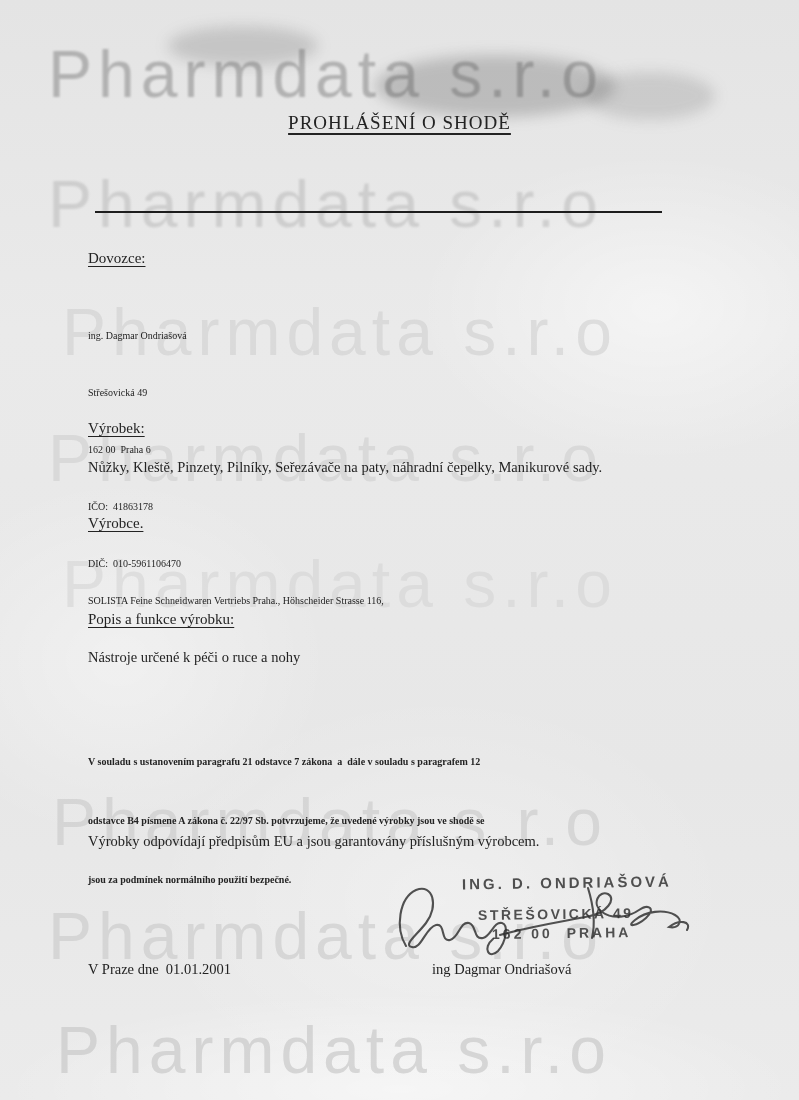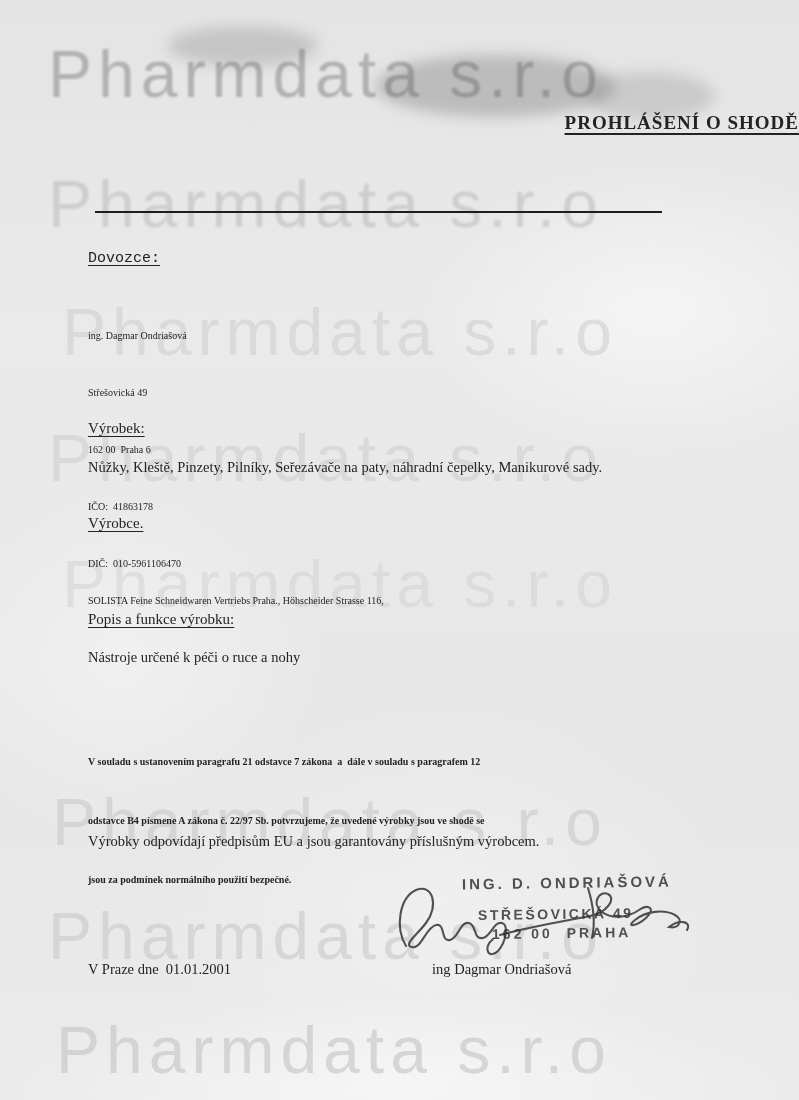--- a/index.html
+++ b/index.html
@@ -29,32 +29,32 @@
   .wm5 { top:546px; left:62px; color:#d1d1d1; opacity:.50; filter:blur(.6px); }
   .wm6 { top:784px; left:52px; color:#c9c9c9; opacity:.60; filter:blur(.5px); }
   .wm7 { top:898px; left:48px; color:#c9c9c9; opacity:.60; filter:blur(.5px); }
   .wm8 { top:1012px;left:56px; color:#c7c7c7; opacity:.65; filter:blur(.5px); }
   .smudge { position:absolute; border-radius:50%; filter:blur(7px); pointer-events:none; }
   .sm1 { top:26px; left:168px; width:150px; height:40px; background:rgba(85,85,85,.22); }
   .sm2 { top:55px; left:375px; width:240px; height:62px; background:rgba(80,80,80,.28); }
   .sm3 { top:72px; left:585px; width:130px; height:48px; background:rgba(95,95,95,.20); }
   
   .doc-title {
-    position:absolute; top:112px; left:0; width:100%; text-align:right;
-    font-size:19px; font-weight:bold; letter-spacing:1px;
+    position:absolute; top:112px; left:0; width:100%; text-align:center;
+    font-size:19px; font-weight:normal; letter-spacing:1px;
   }
   .doc-title span { text-decoration:underline; text-underline-offset:4px; text-decoration-thickness:2px; }
   .subtitle { position:absolute; top:151px; left:0; width:100%; text-align:center;
               font-size:14px; line-height:19px; color:#2b2b2b; }
   .rule { position:absolute; top:211px; left:95px; width:567px; height:2px; background:#1d1d1d; }
   .heading { position:absolute; left:88px; font-size:15px; white-space:pre;
              text-decoration:underline; text-underline-offset:3px; }
   .line  { position:absolute; left:88px; font-size:14.5px; white-space:pre; }
   .block { position:absolute; left:88px; font-size:10px; line-height:19px; white-space:pre; }
-  .h-dovozce { top:250px;font-family:Liberation Mono, monospace; }
+  .h-dovozce { top:250px; }
   .addr { top:288px; }
   .h-vyrobek { top:420px; }
   .products { top:459px; }
   .h-vyrobce { top:515px; }
   .manuf { top:552px; line-height:19.5px; }
   .h-popis { top:611px; }
   .funct { top:649px; }
   .decl { top:713px; line-height:19.6px;font-weight:bold; }
   .guarantee { top:833px; }
   .place-date { top:961px; }

